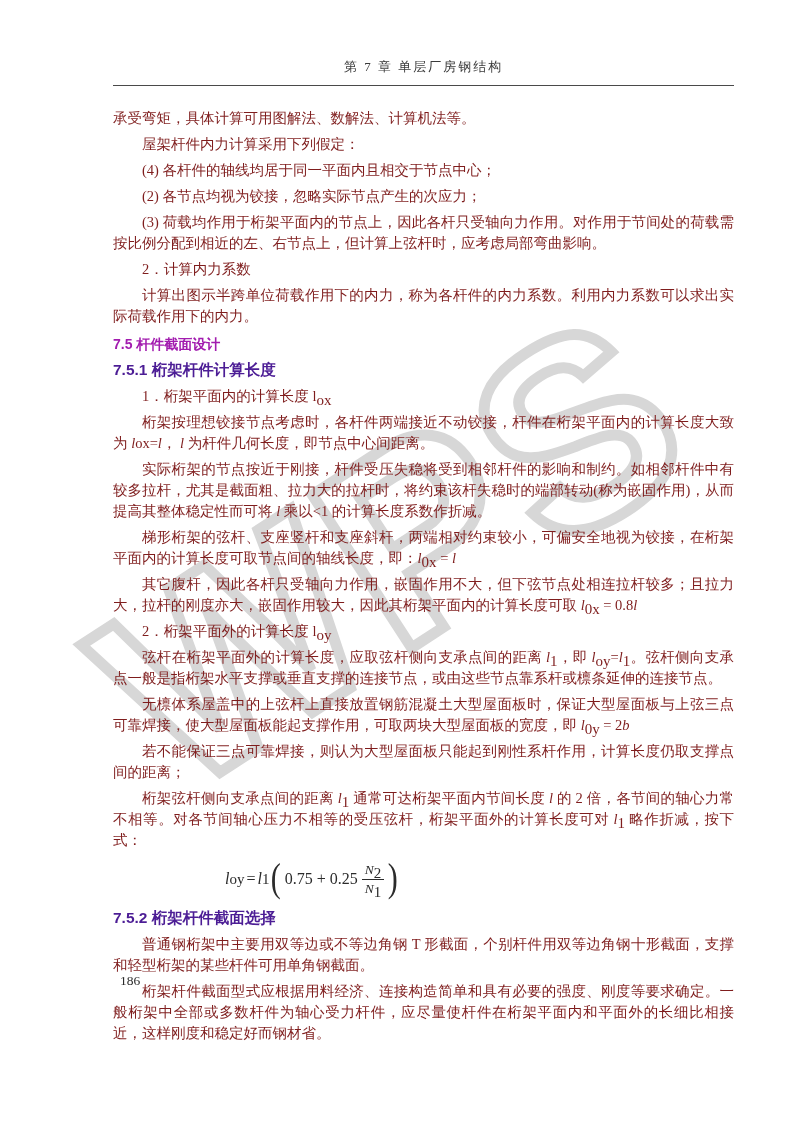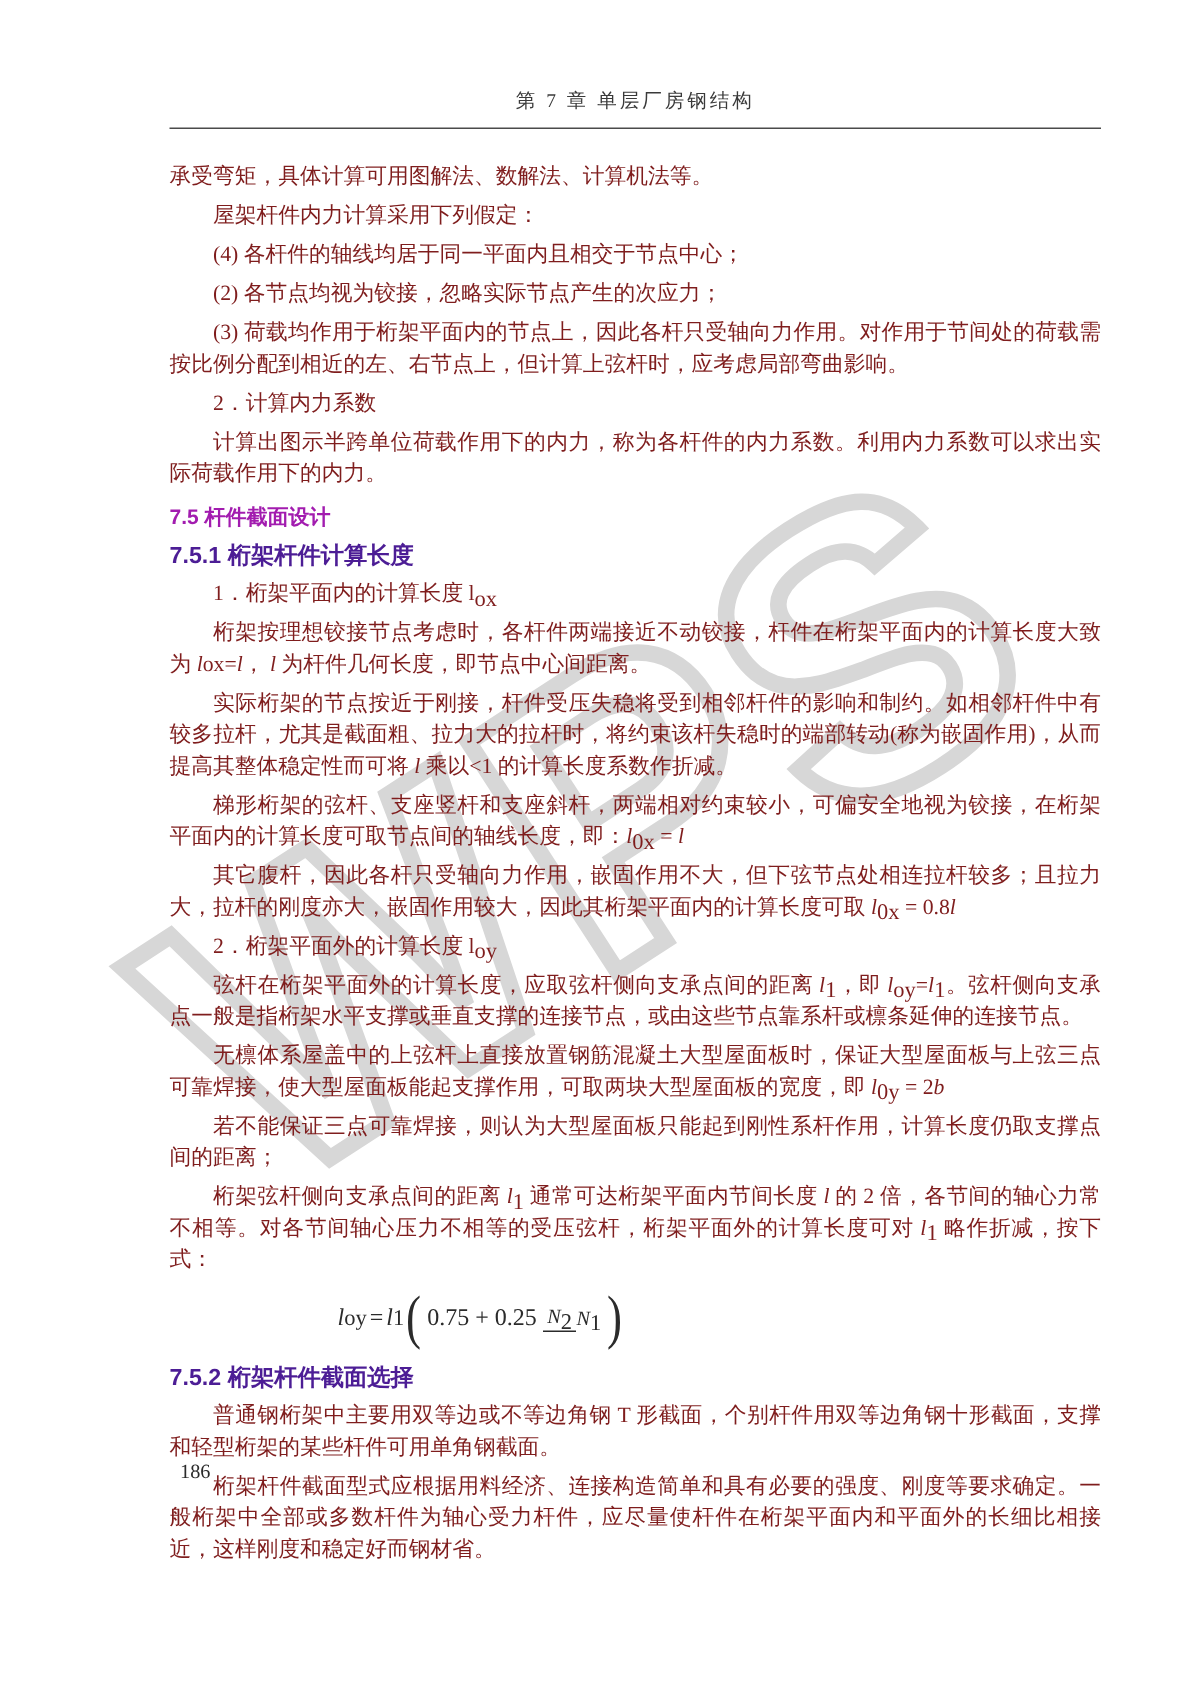--- a/index.html
+++ b/index.html
@@ -64,21 +64,21 @@
   .paren {
     font-style:normal;
     font-size:40px; font-weight:400;
     line-height:0.85;
     display:inline-block;
     transform:scaleX(0.75);
     position:relative; top:-1px;
     color:#2b2b2b;
   }
   .frac {
-    display:inline-flex; flex-direction:row;
+    display:inline-flex; flex-direction:column;
     text-align:center; vertical-align:middle;
     font-size:13.5px; margin:0 2px;
   }
   .frac .num { border-bottom:1.2px solid #2b2b2b; padding:0 3px 1px 3px; }
   .frac .den { padding-top:1px; }
   .page-number {
     position:absolute; left:120px; top:973px;
     font-size:13.5px; color:#2b2b2b; z-index:1;
   }
 </style>

